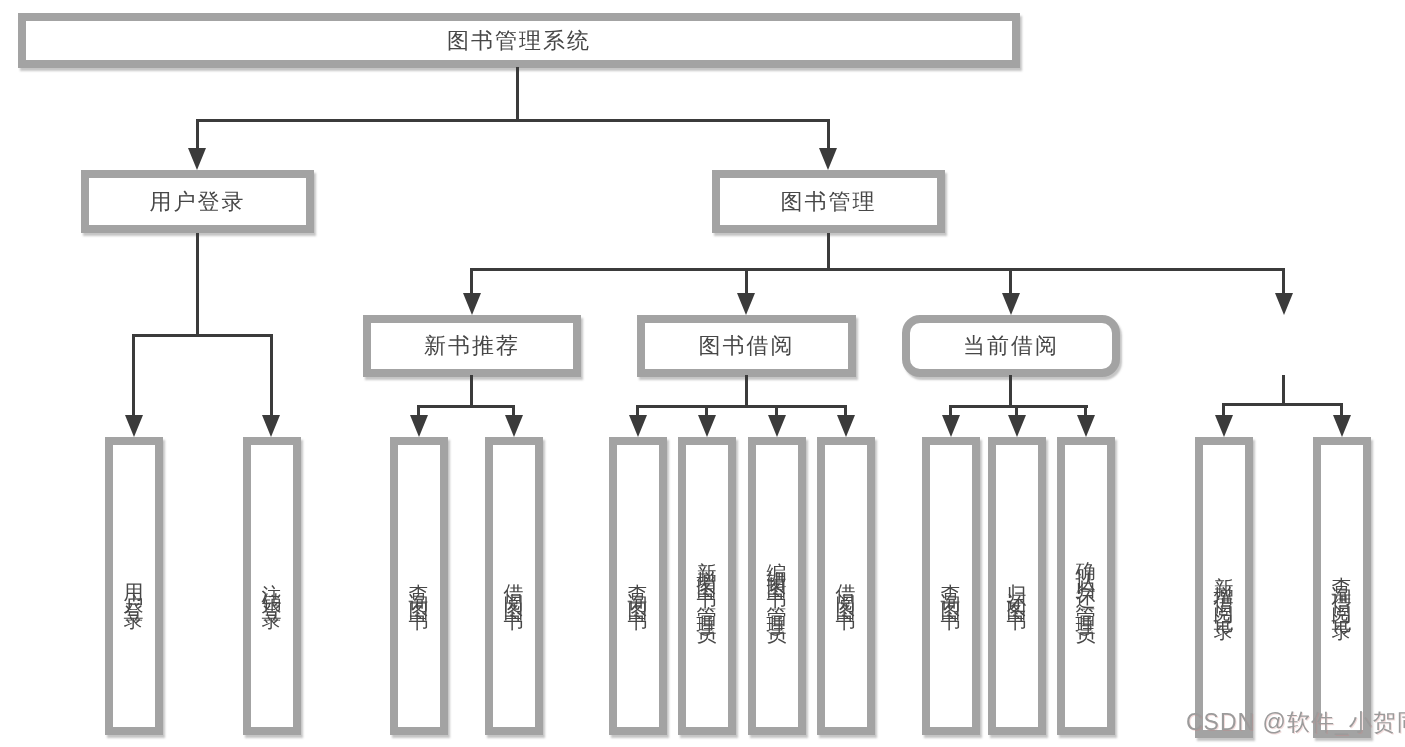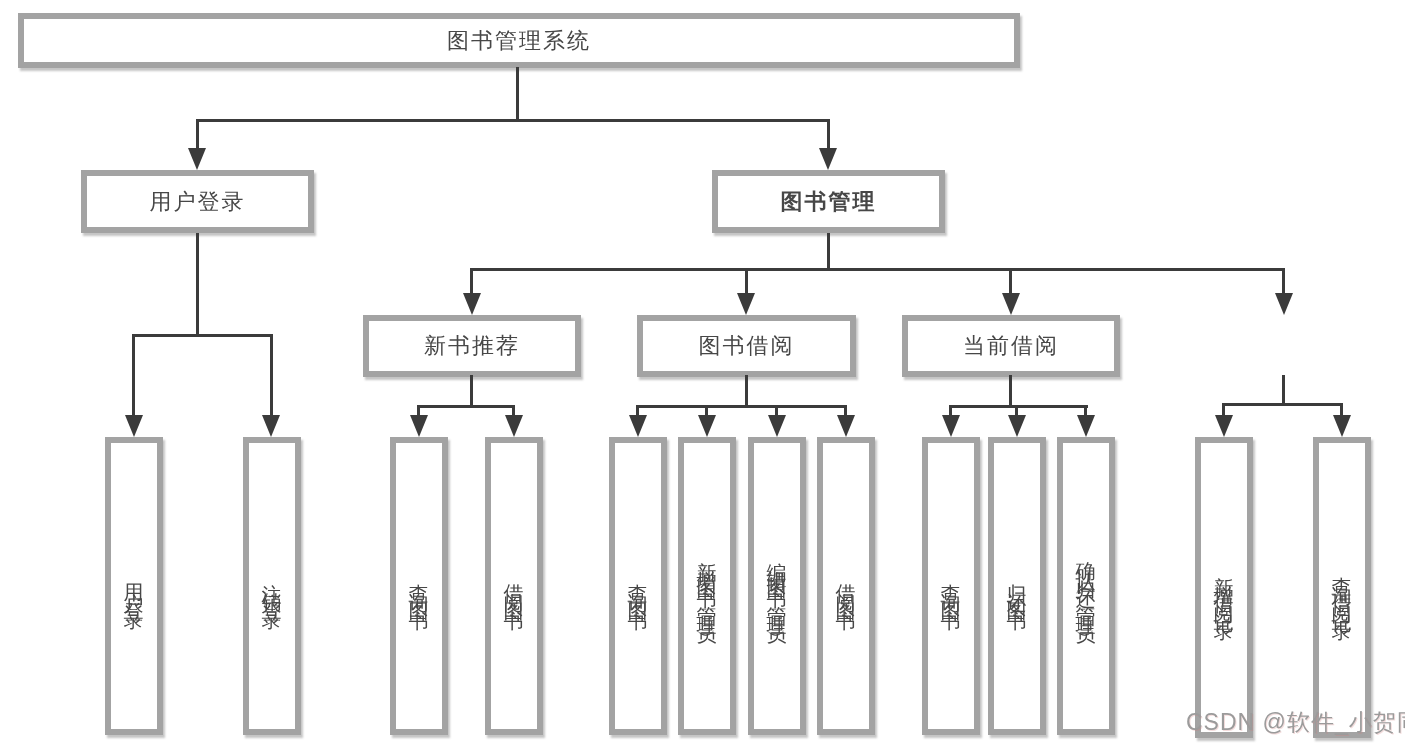--- a/index.html
+++ b/index.html
@@ -2,21 +2,21 @@
 <html><head>
 <meta charset="utf-8">
 <style>
   html,body{margin:0;padding:0;background:#ffffff;}
   body{font-family:"Liberation Sans","DejaVu Sans",sans-serif;}
   .canvas{
     position:relative;width:1405px;height:747px;background:#ffffff;overflow:hidden;
   }
   .box{
     position:absolute;box-sizing:border-box;background:#ffffff;
-    border:6px solid #a3a3a3;
+    border:8px solid #a3a3a3;
     box-shadow:2px 3px 2px rgba(90,90,90,0.35);
     display:flex;align-items:center;justify-content:center;
   }
   .hlabel{
     font-size:22px;color:#474747;letter-spacing:2px;white-space:nowrap;
   }
   .vlabel{
     writing-mode:vertical-rl;text-orientation:mixed;
     font-size:20px;color:#474747;letter-spacing:9px;line-height:1;
     white-space:nowrap;
@@ -46,21 +46,21 @@
   <div class="vline" style="left:516px;top:67px;height:55px;"></div>
   <div class="hline" style="left:196px;top:119px;width:634px;"></div>
   <div class="vline" style="left:196px;top:119px;height:31px;"></div>
   <div class="arrowhead" style="left:188px;top:148px;"></div>
   <div class="vline" style="left:827px;top:119px;height:31px;"></div>
   <div class="arrowhead" style="left:819px;top:148px;"></div>
 
   <div class="box" style="left:81px;top:170px;width:233px;height:63px;">
     <span class="hlabel">用户登录</span>
   </div>
-  <div class="box" style="left:712px;top:170px;width:233px;height:63px;font-weight:bold;">
+  <div class="box" style="left:712px;top:170px;width:233px;height:63px;">
     <span class="hlabel">图书管理</span>
   </div>
 
   <div class="vline" style="left:196px;top:233px;height:104px;"></div>
   <div class="hline" style="left:132px;top:334px;width:140px;"></div>
   <div class="vline" style="left:132px;top:334px;height:84px;"></div>
   <div class="arrowhead" style="left:125px;top:415px;"></div>
   <div class="vline" style="left:270px;top:334px;height:84px;"></div>
   <div class="arrowhead" style="left:262px;top:415px;"></div>
 
@@ -74,21 +74,21 @@
   <div class="arrowhead" style="left:1002px;top:293px;"></div>
   <div class="vline" style="left:1282px;top:268px;height:27px;"></div>
   <div class="arrowhead" style="left:1275px;top:293px;"></div>
 
   <div class="box" style="left:637px;top:315px;width:219px;height:62px;">
     <span class="hlabel">图书借阅</span>
   </div>
   <div class="box" style="left:363px;top:315px;width:218px;height:62px;">
     <span class="hlabel">新书推荐</span>
   </div>
-  <div class="box" style="left:902px;top:315px;width:218px;height:62px;">
+  <div class="box" style="left:902px;top:315px;width:218px;height:62px;border-radius:18px;">
     <span class="hlabel">当前借阅</span>
   </div>
 
   <div class="vline" style="left:470px;top:375px;height:33px;"></div>
   <div class="hline" style="left:417px;top:405px;width:98px;"></div>
   <div class="vline" style="left:417px;top:405px;height:13px;"></div>
   <div class="arrowhead" style="left:410px;top:415px;"></div>
   <div class="vline" style="left:512px;top:405px;height:13px;"></div>
   <div class="arrowhead" style="left:505px;top:415px;"></div>
 

